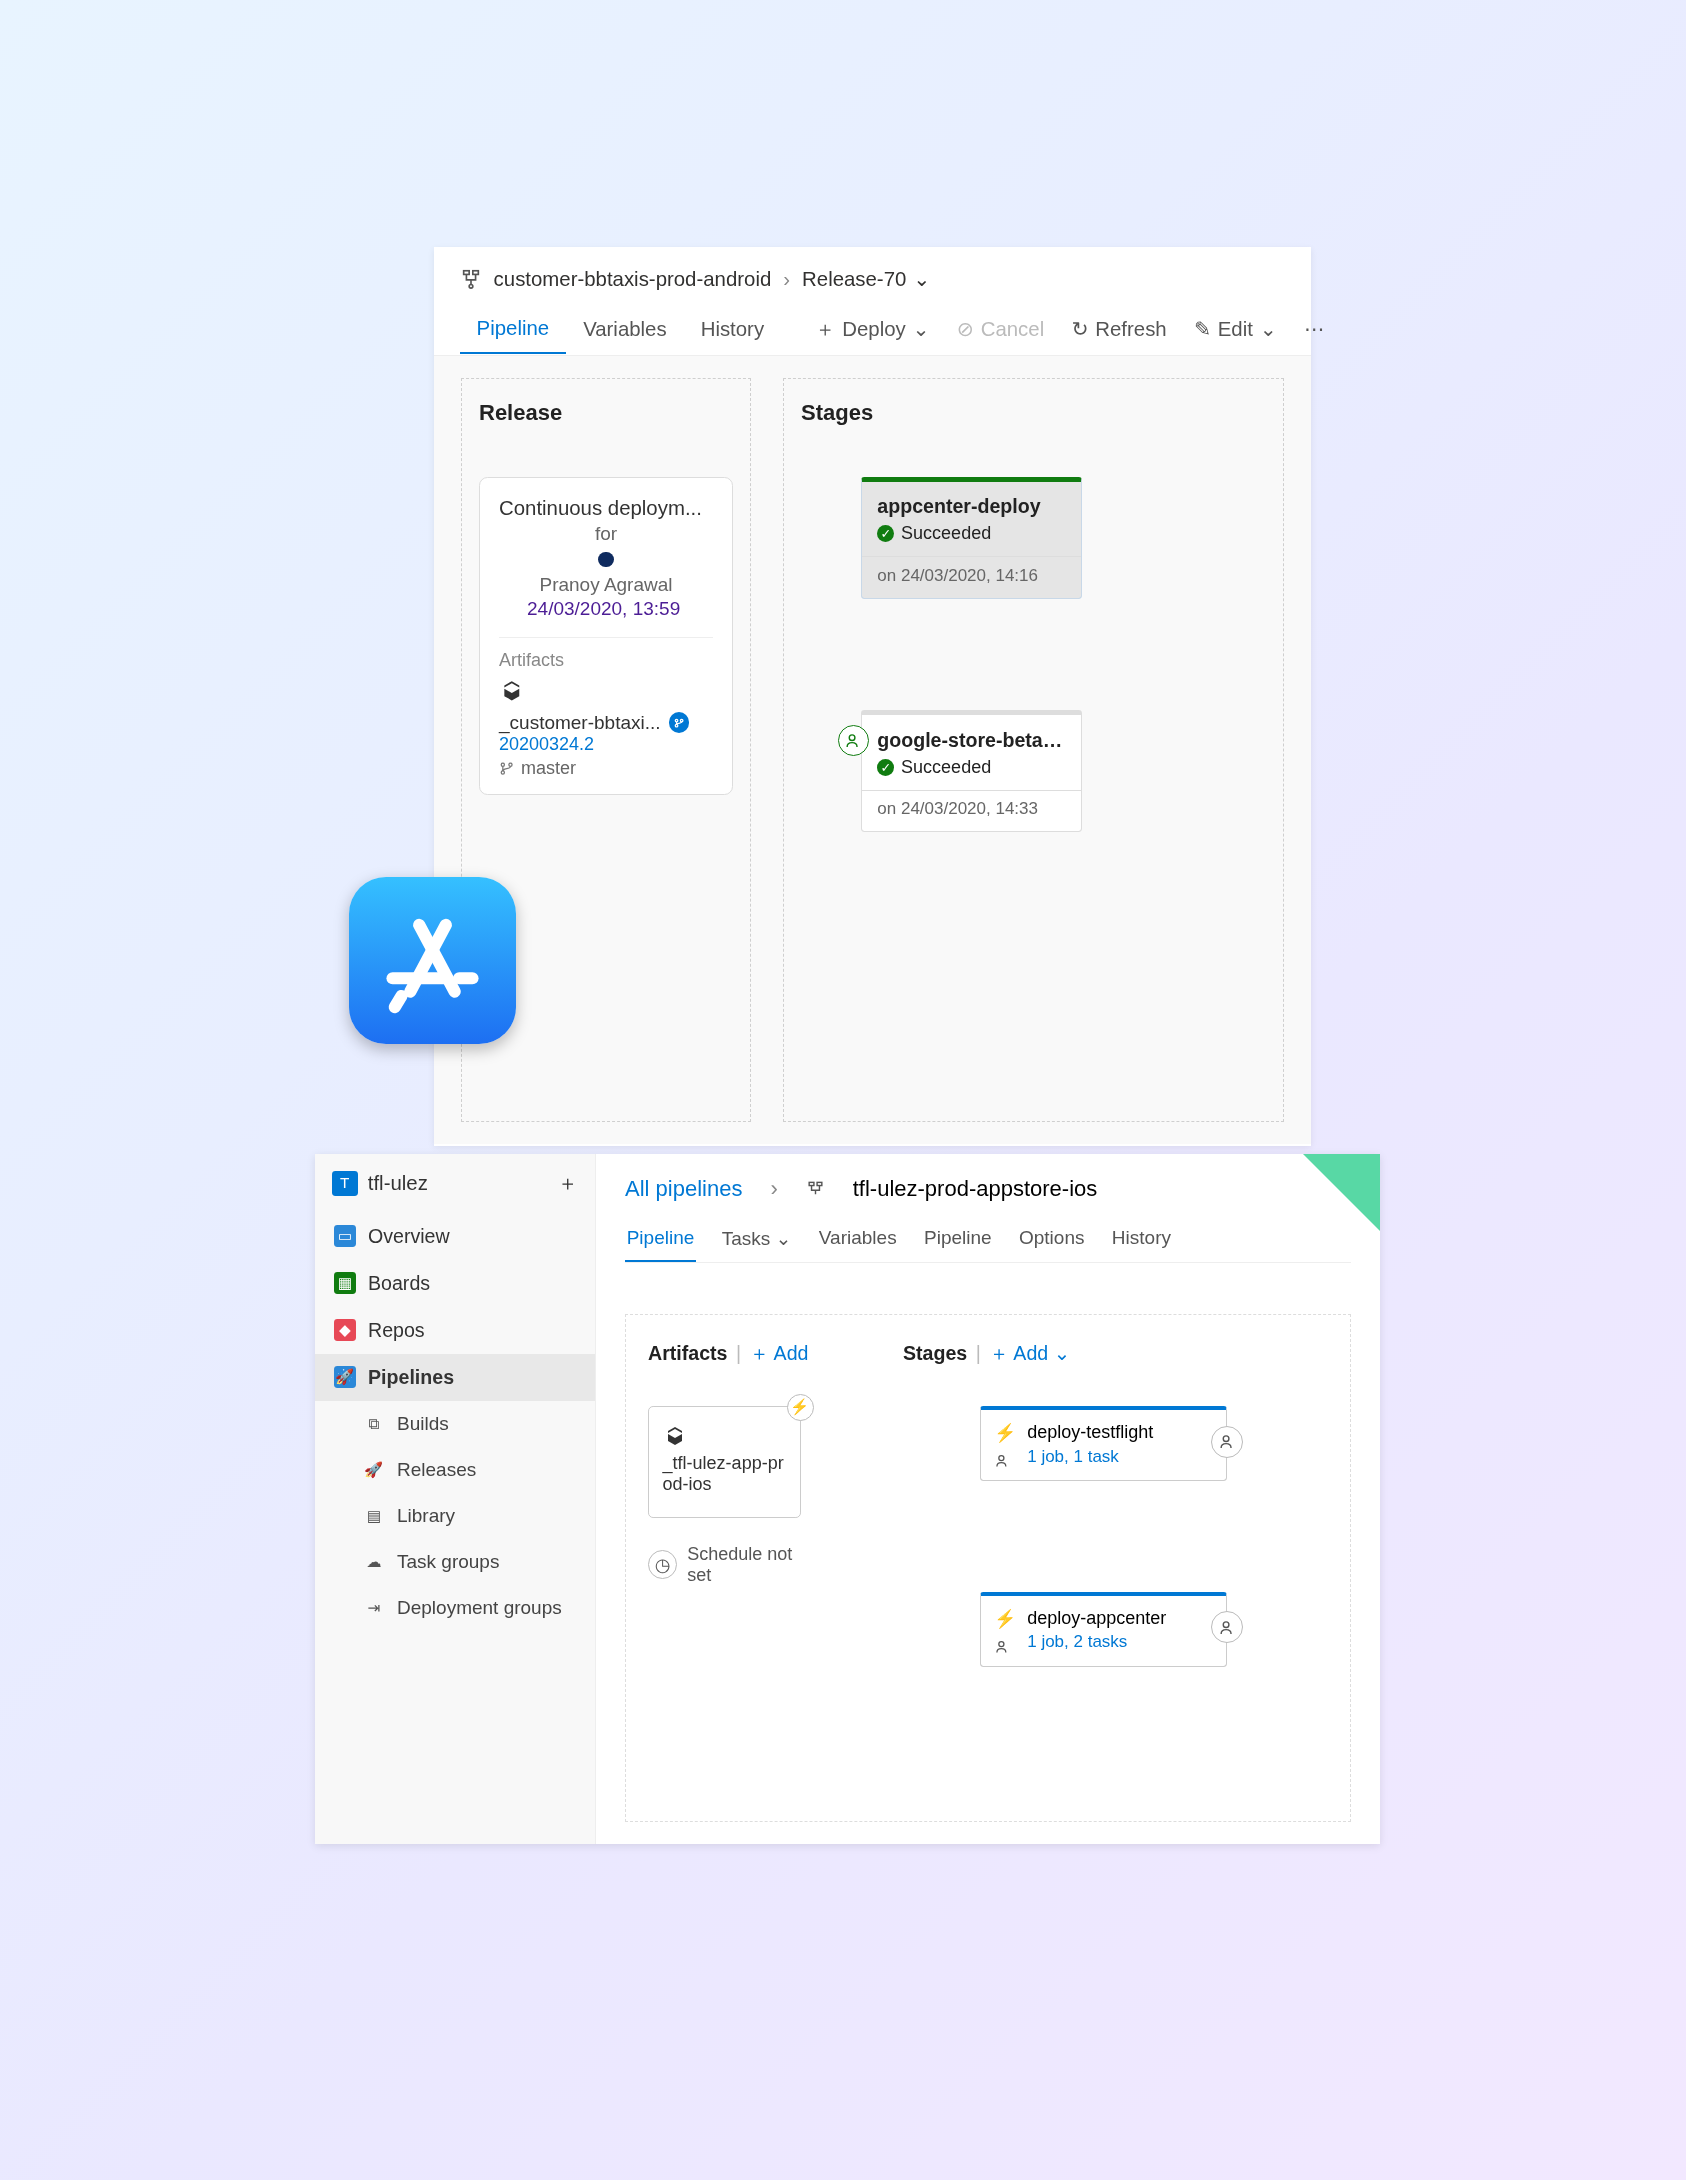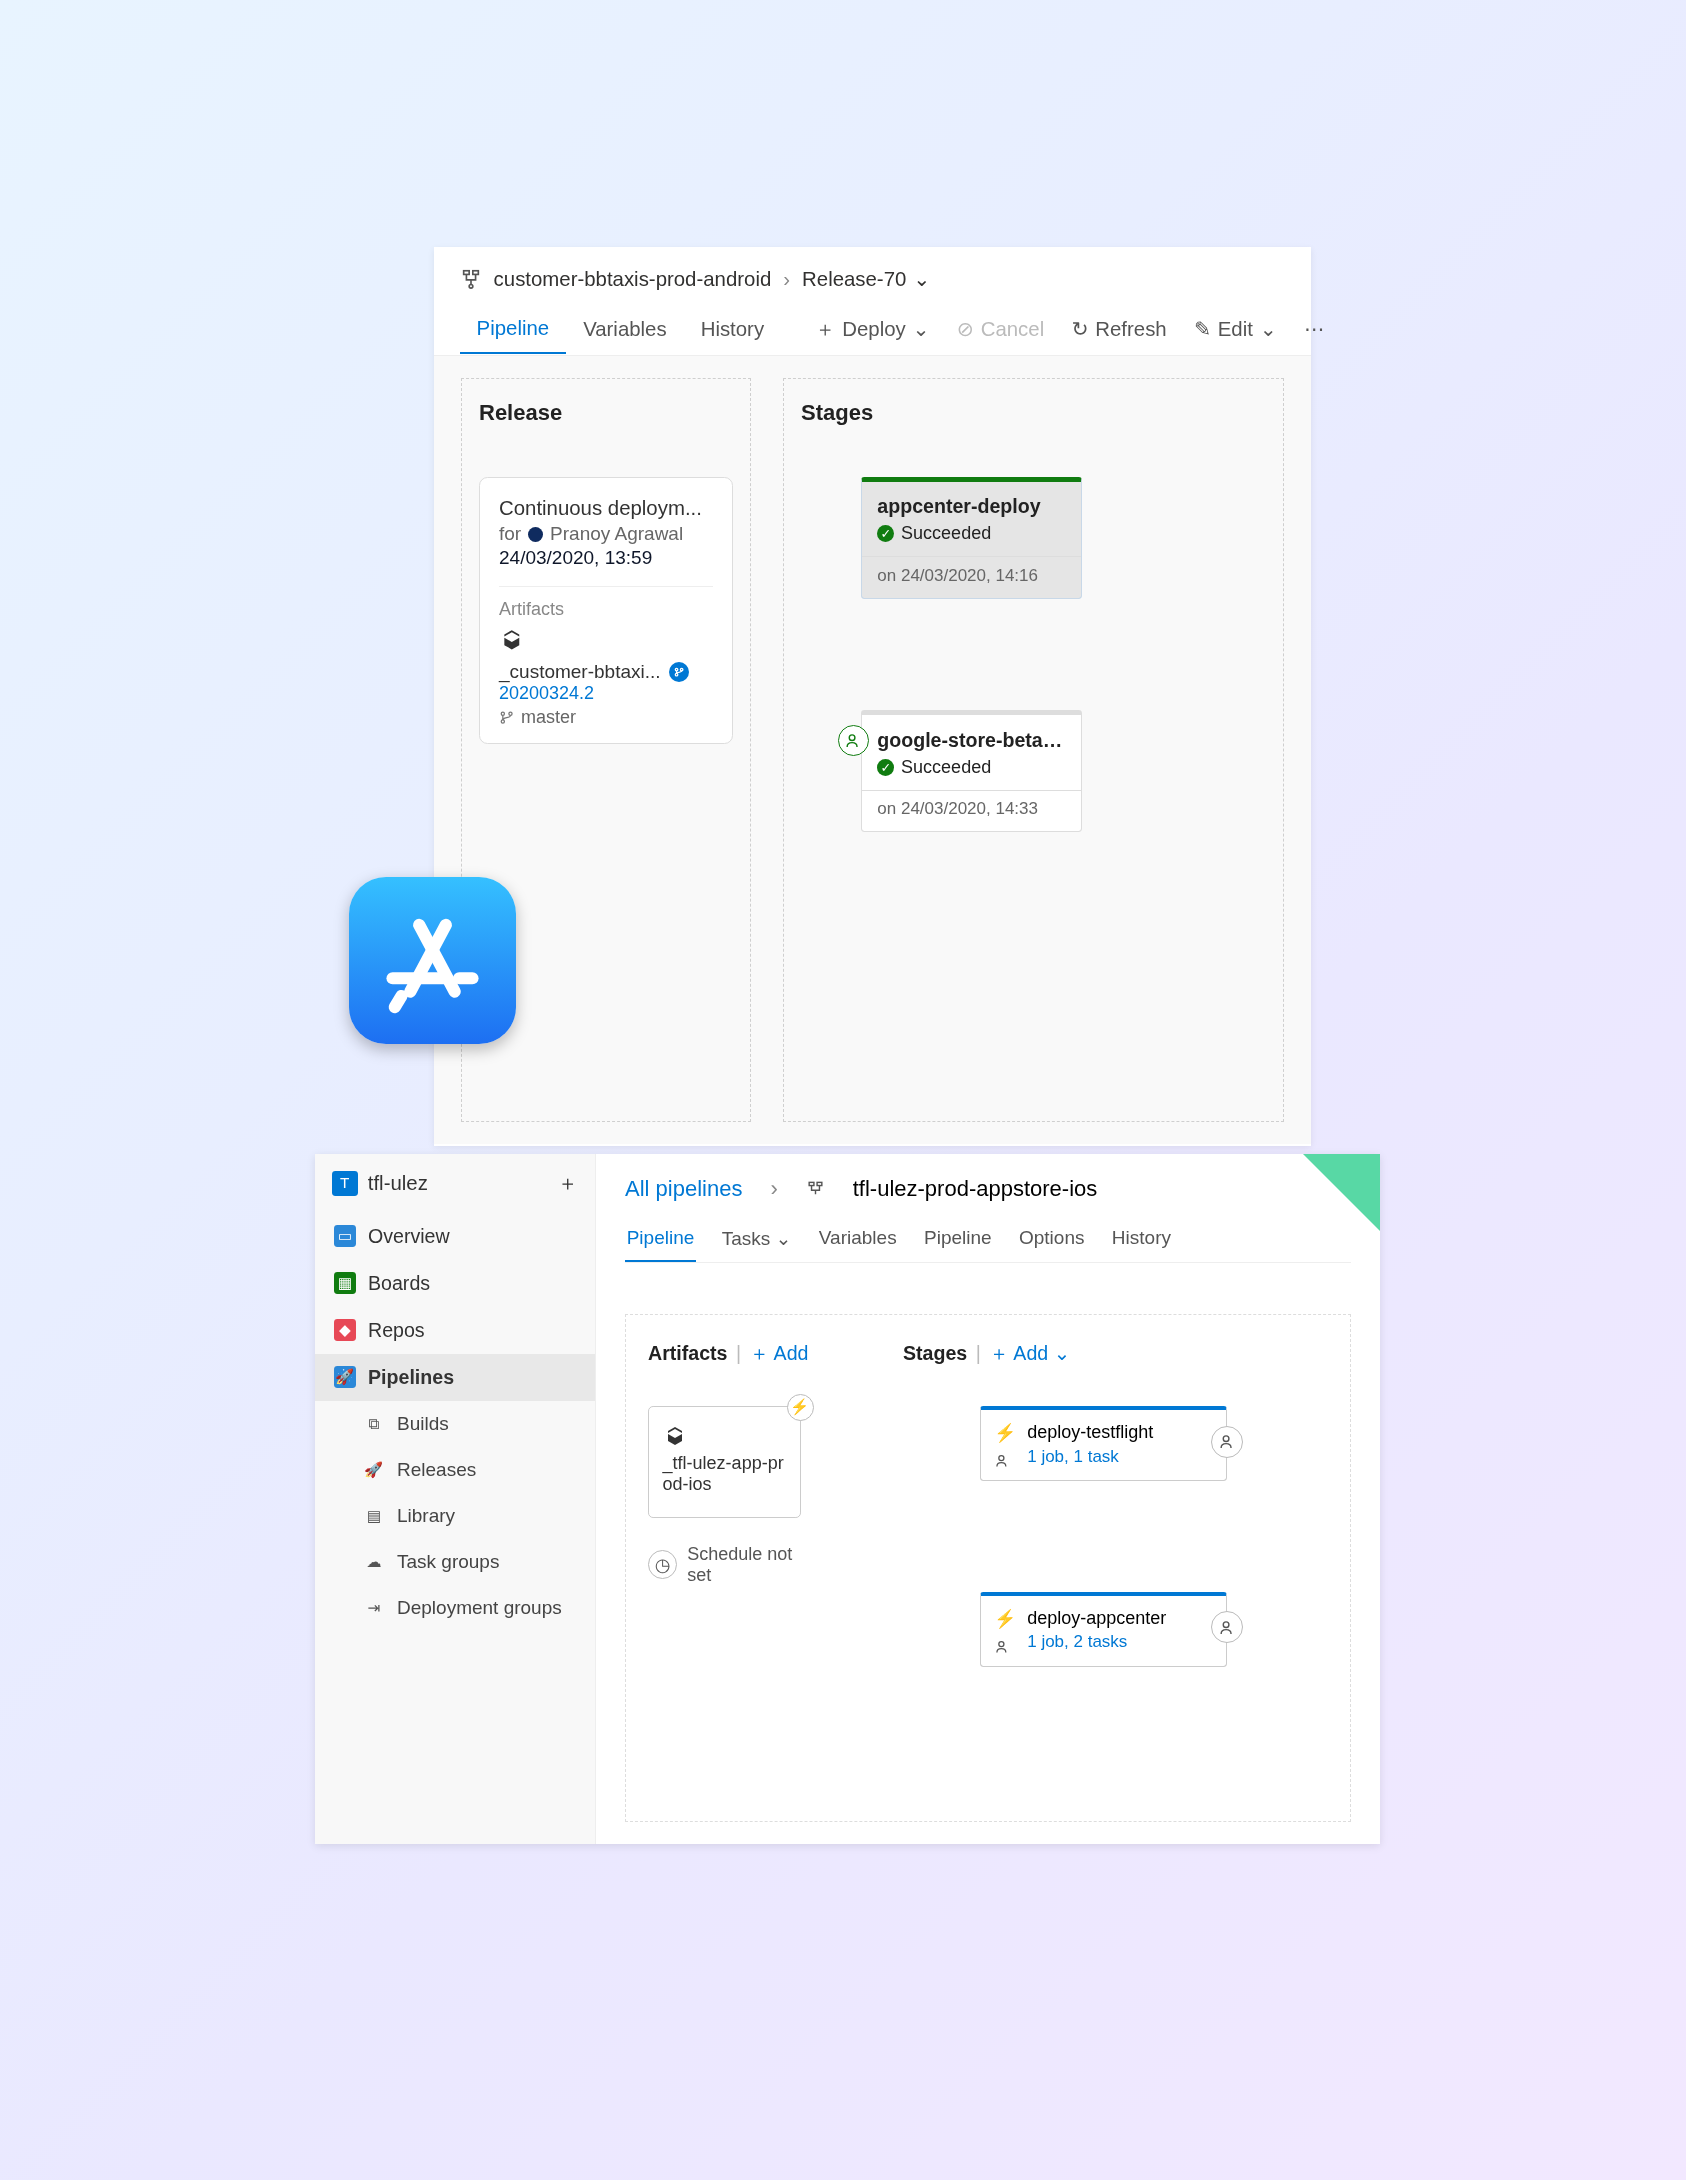--- a/index.html
+++ b/index.html
@@ -56,23 +56,23 @@
 
   .rel-card {
     background:#fff;
     border:0.9px solid #ddd;
     border-radius:8.5px;
     padding: 19px 19px 15.3px;
     font-size:19px;
     color:#333;
   }
   .rel-card .cd { font-weight:400; font-size:20.4px; margin-bottom:3.4px; }
-  .rel-card .for { display:flex; align-items:center; gap:6.8px; color:#666; font-size:19px;}
+  .rel-card .for { display:flex; align-items:center; gap:6.8px; color:#666; font-size:19px;flex-direction:column;}
   .avatar-dot { width:15.3px; height:15.3px; border-radius:50%; background:#0f2b5f; display:inline-block;}
-  .rel-card .dt { color:#0f172a; font-size:19px; margin-top:1.7px; }
+  .rel-card .dt { color:#4c1d95; font-size:19px; margin-top:1.7px;margin-left:28px; }
   .rel-card hr { border:none; border-top:0.9px solid #eee; margin:17px 0 12px; }
   .rel-card .art-label { color:#888; font-size:18px; }
   .rel-card .art-row { display:flex; align-items:center; gap:8.5px; margin-top:8.5px; font-size:19px;}
   .rel-card .branch { display:flex; align-items:center; gap:6.8px; color:#666; font-size:18px; margin-top:3.4px;}
   .badge-blue { width:20.4px; height:20.4px; border-radius:50%; background:#0078d4; display:inline-flex; align-items:center; justify-content:center; color:#fff; font-size:13.6px; }
 
   .stage-card {
     width: 221px;
     background:#e5e5e5;
     border:0.9px solid #c8d8e8;

